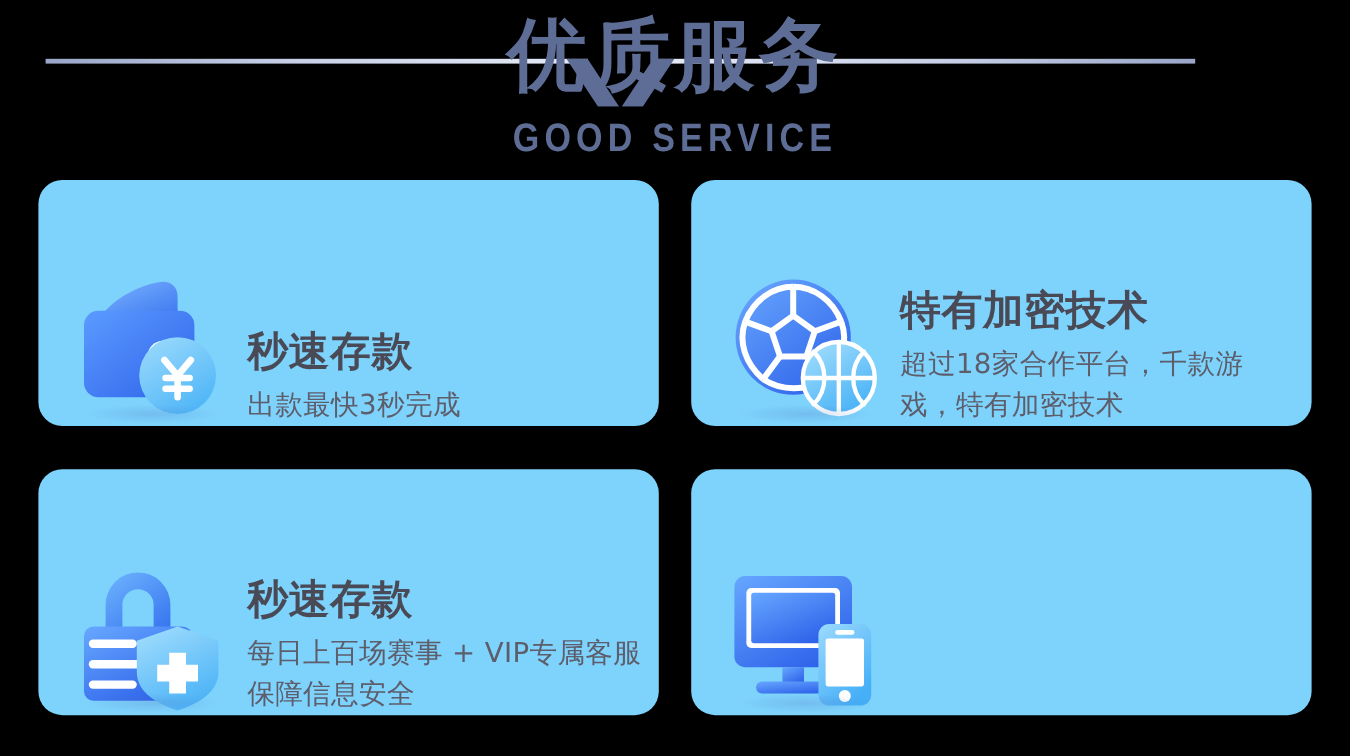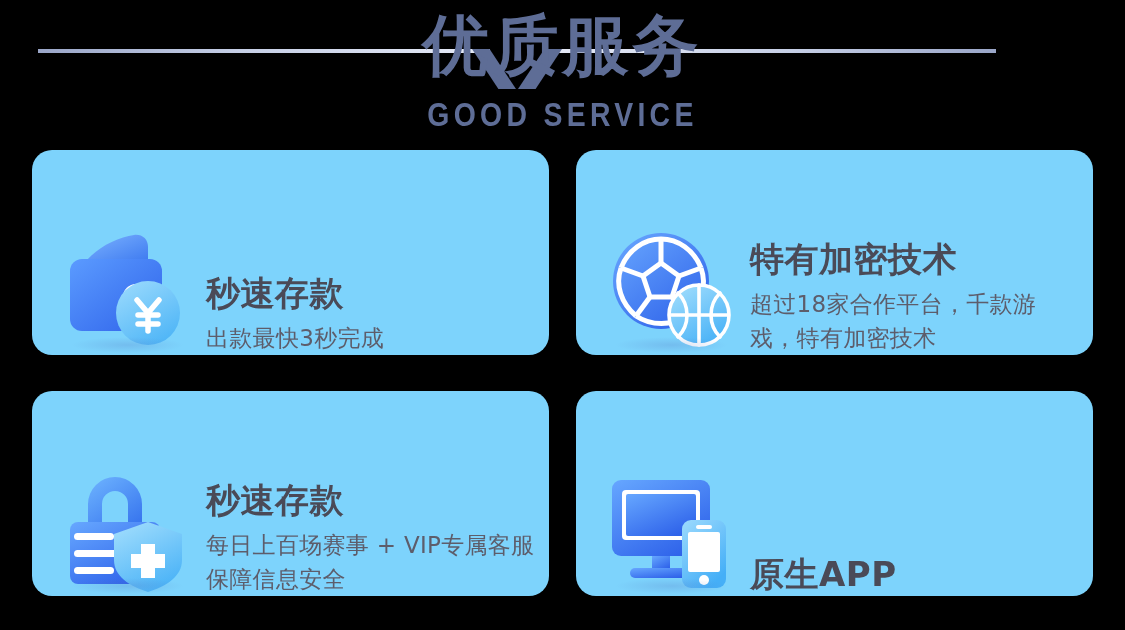--- a/index.html
+++ b/index.html
@@ -257,18 +257,17 @@
           <rect x="48" y="92" width="18" height="14" fill="url(#mg)"></rect>
           <rect x="26" y="104" width="62" height="10" rx="5" fill="url(#mg)"></rect>
           <rect x="78" y="56" width="44" height="68" rx="9" fill="url(#pg)"></rect>
           <rect x="84" y="68" width="32" height="40" rx="2" fill="#ffffff"></rect>
           <rect x="92" y="61" width="16" height="4" rx="2" fill="#ffffff"></rect>
           <circle cx="100" cy="116" r="5" fill="#ffffff"></circle>
         </svg>
         <div class="icon-shadow"></div>
       </div>
       <div class="card-text">
-        <div class="card-title">原生APP</div>
       </div>
     </div>
 
   </div>
 </div>
 
 </body></html>

